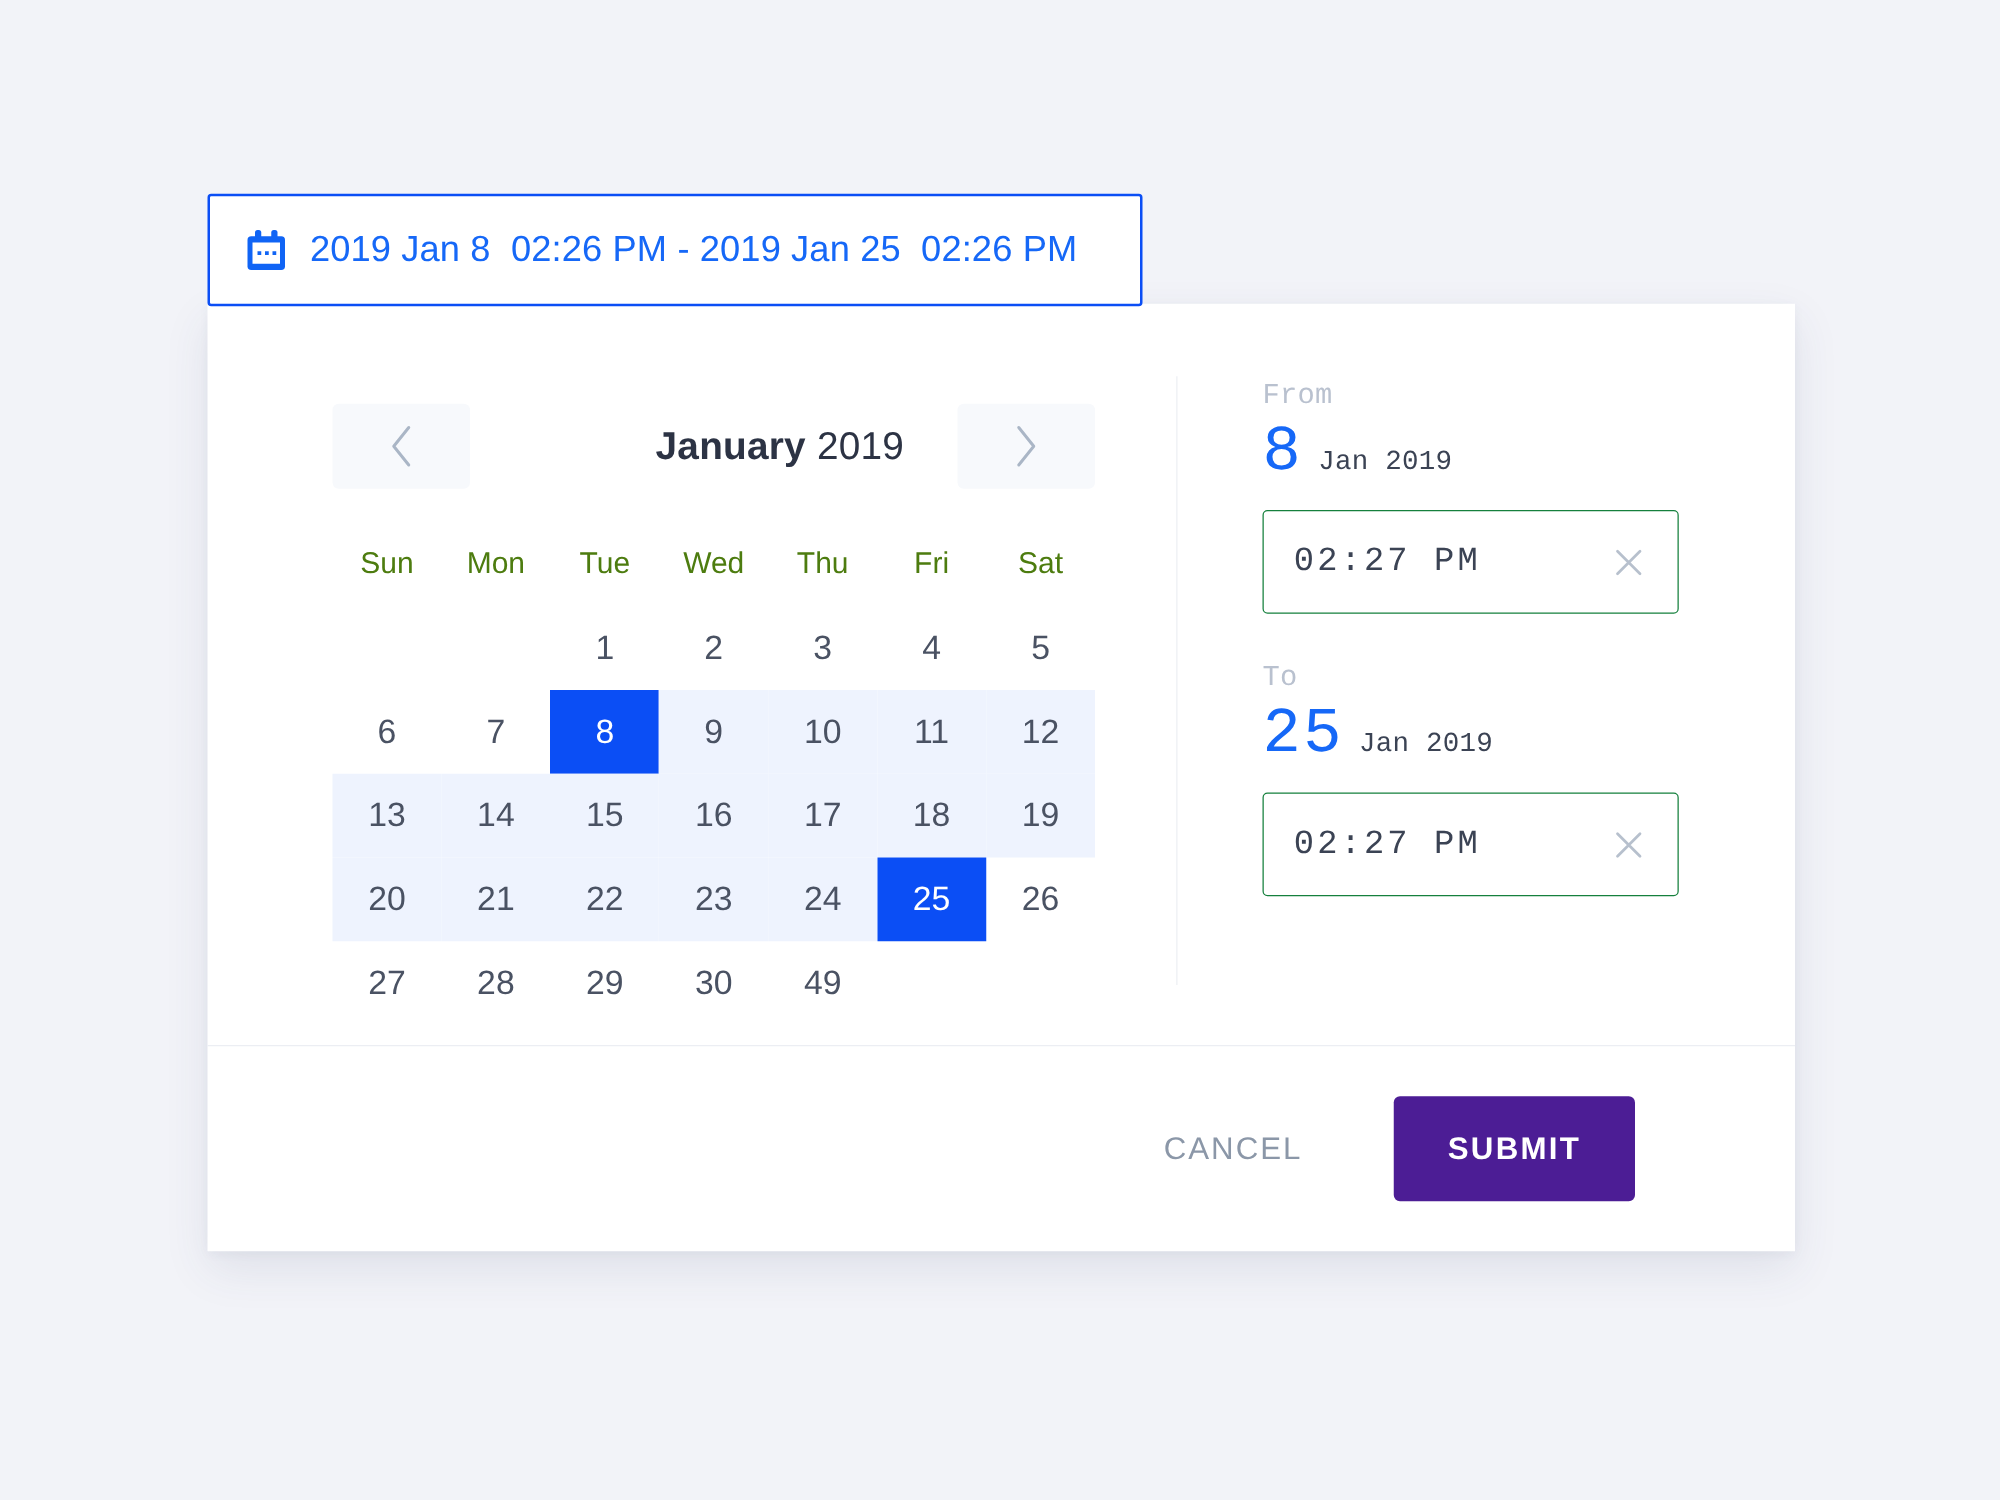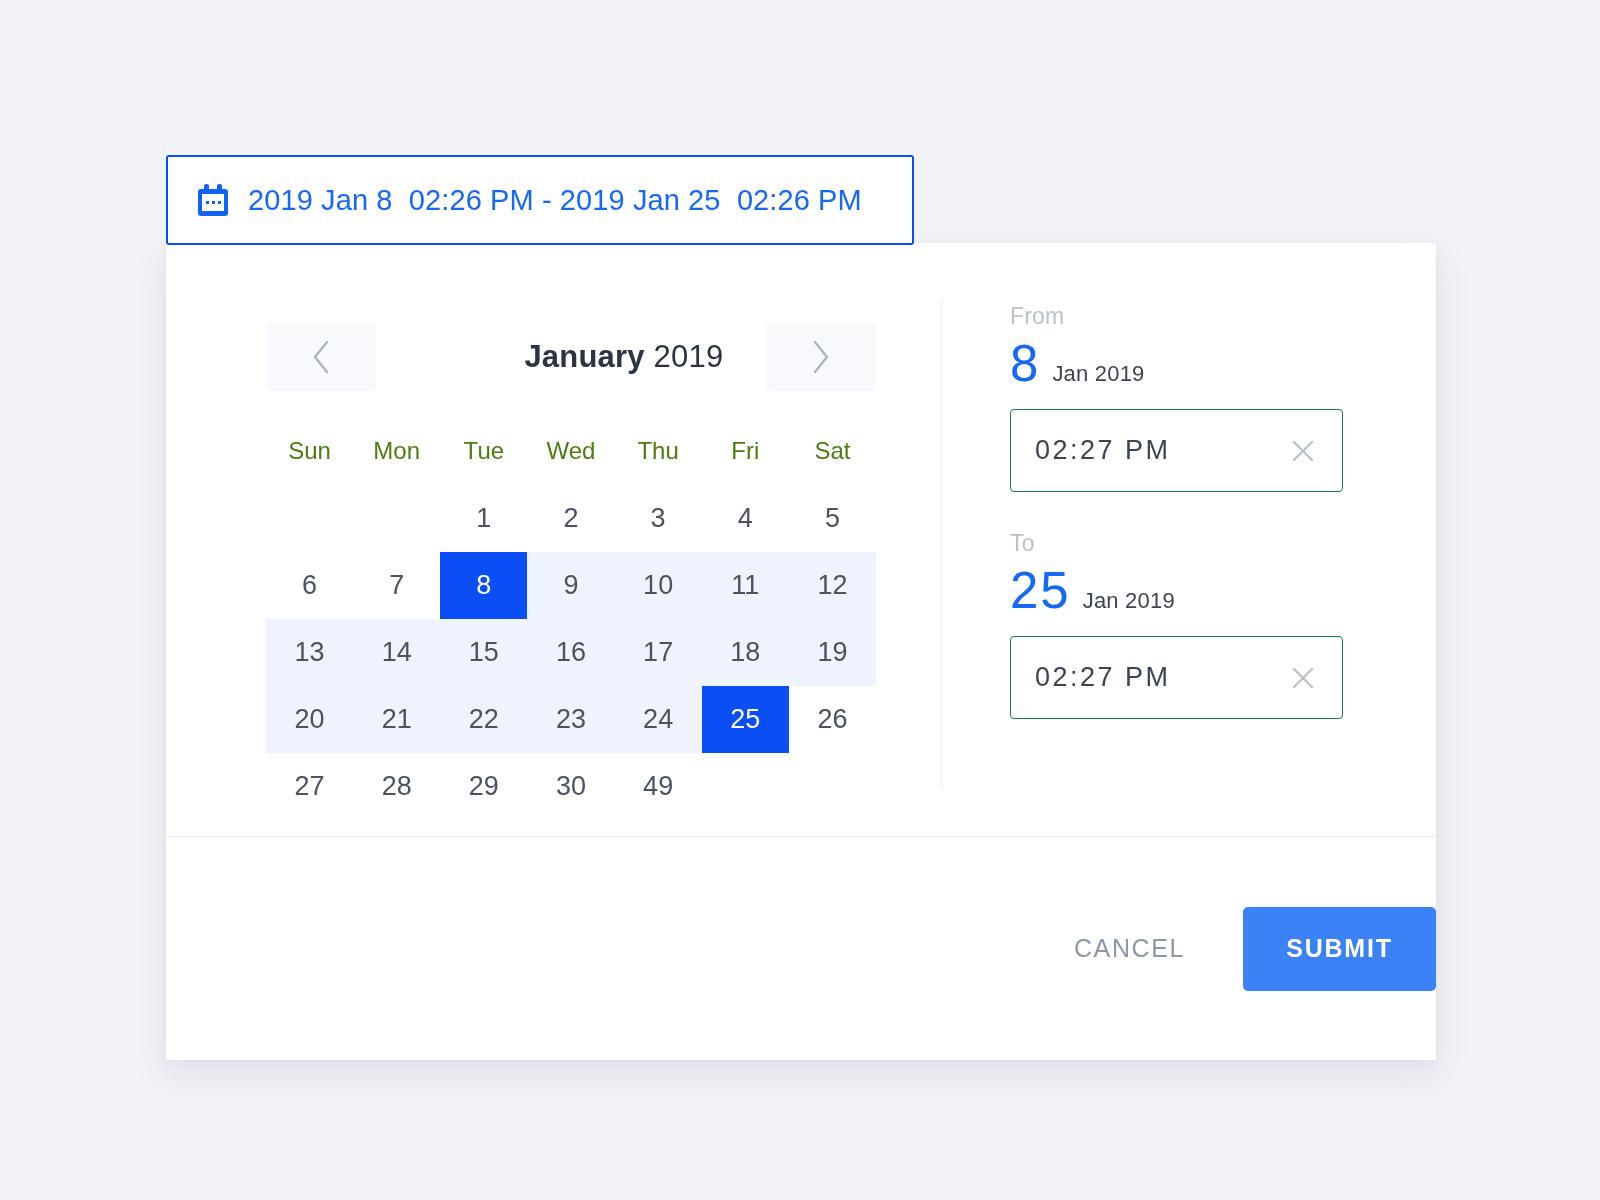--- a/index.html
+++ b/index.html
@@ -195,20 +195,21 @@
     align-self: stretch;
     margin-top: -2px;
     margin-bottom: 48px;
     flex: 0 0 1px;
   }
 
   
   .side-col {
     flex: 1 1 auto;
     padding: 0 0 0 68px;
+    font-family: Liberation Mono, monospace;
   }
 
   .field-block { margin-bottom: 38px; }
   .field-block:last-child { margin-bottom: 0; }
 
   .field-label {
     font-size: 23px;
     color: #b9c1cf;
     font-weight: 400;
     margin-bottom: 8px;
@@ -257,41 +258,42 @@
     background: none;
     border: none;
     padding: 0;
     cursor: pointer;
     line-height: 0;
   }
 
   
   .panel-footer {
     border-top: 1px solid #eceef3;
-    height: 224px;
+    height: 165px;
     display: flex;
     align-items: center;
     justify-content: flex-end;
-    gap: 52px;
+    padding-right: 128px;
+    gap: 67px;
   }
 
   .btn-cancel {
     background: none;
     border: none;
     font-size: 25px;
     letter-spacing: 1.6px;
     color: #8b97a8;
     font-weight: 400;
     cursor: pointer;
     padding: 14px 6px;
     font-family: inherit;
   }
 
   .btn-submit {
-    background: #3b82f6;
+    background: #4c1d95;
     border: none;
     border-radius: 5px;
     color: #ffffff;
     font-size: 25px;
     letter-spacing: 1.8px;
     font-weight: 700;
     cursor: pointer;
     width: 193px;
     height: 84px;
     font-family: inherit;

